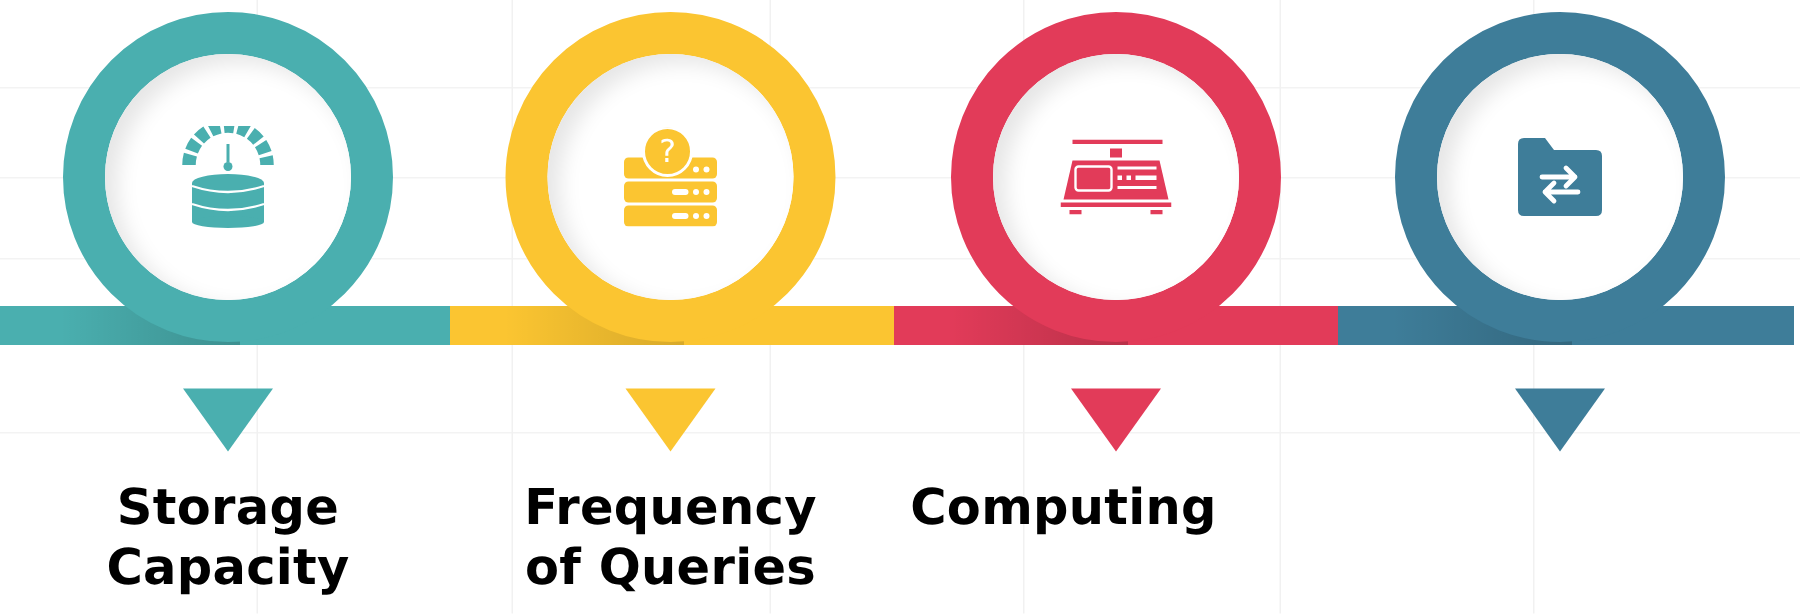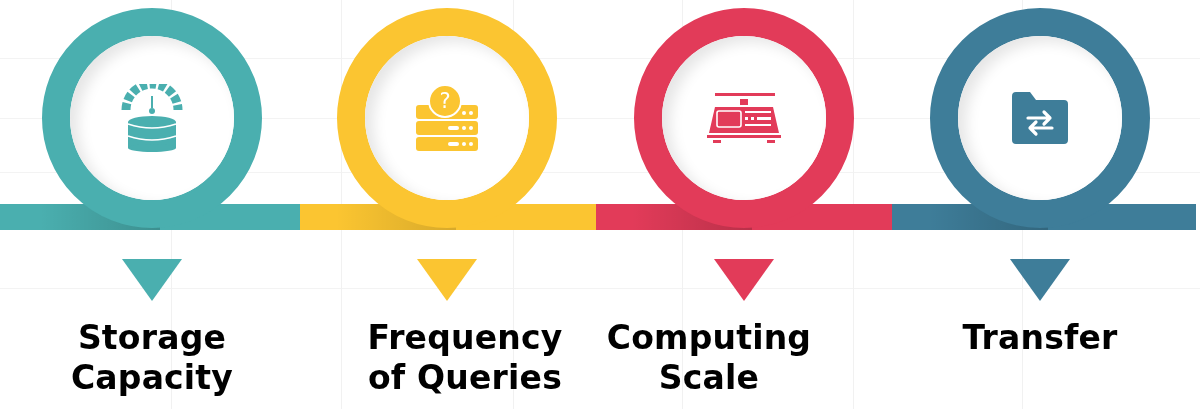--- a/index.html
+++ b/index.html
@@ -109,23 +109,21 @@
 
 <div class="tri" style="left:122px;border-top-color:#4AAFAF"></div>
 <div class="tri" style="left:417px;border-top-color:#FBC531"></div>
 <div class="tri" style="left:714px;border-top-color:#E23B59"></div>
 <div class="tri" style="left:1010px;border-top-color:#3E7D99"></div>
 
 <div class="label" style="left:22px">
   <span>Storage</span>
   <span>Capacity</span>
 </div>
-<div class="label" style="left:335px">
+<div class="label" style="left:317px">
   <span>Frequency</span>
   <span>of Queries</span>
 </div>
 <div class="label" style="left:579px">
   <span>Computing</span>
-  <span>Scale</span>
 </div>
 <div class="label" style="left:910px">
-  <span>Transfer</span>
 </div>
 
 </body></html>

